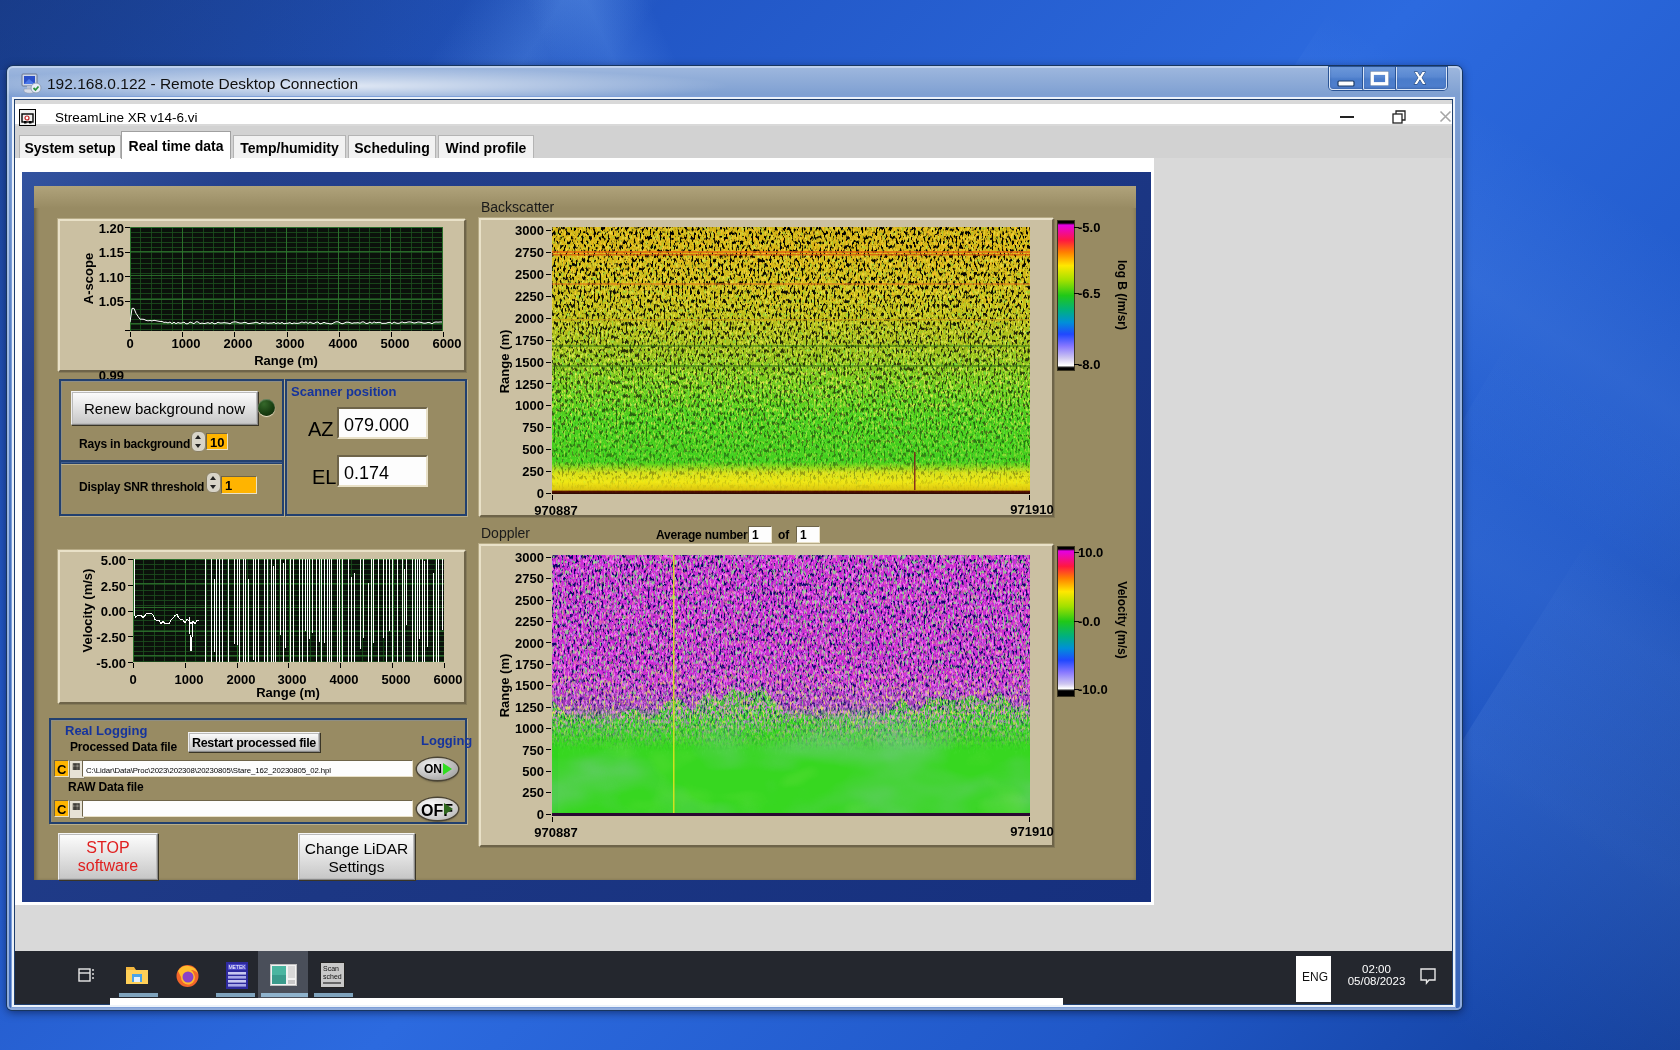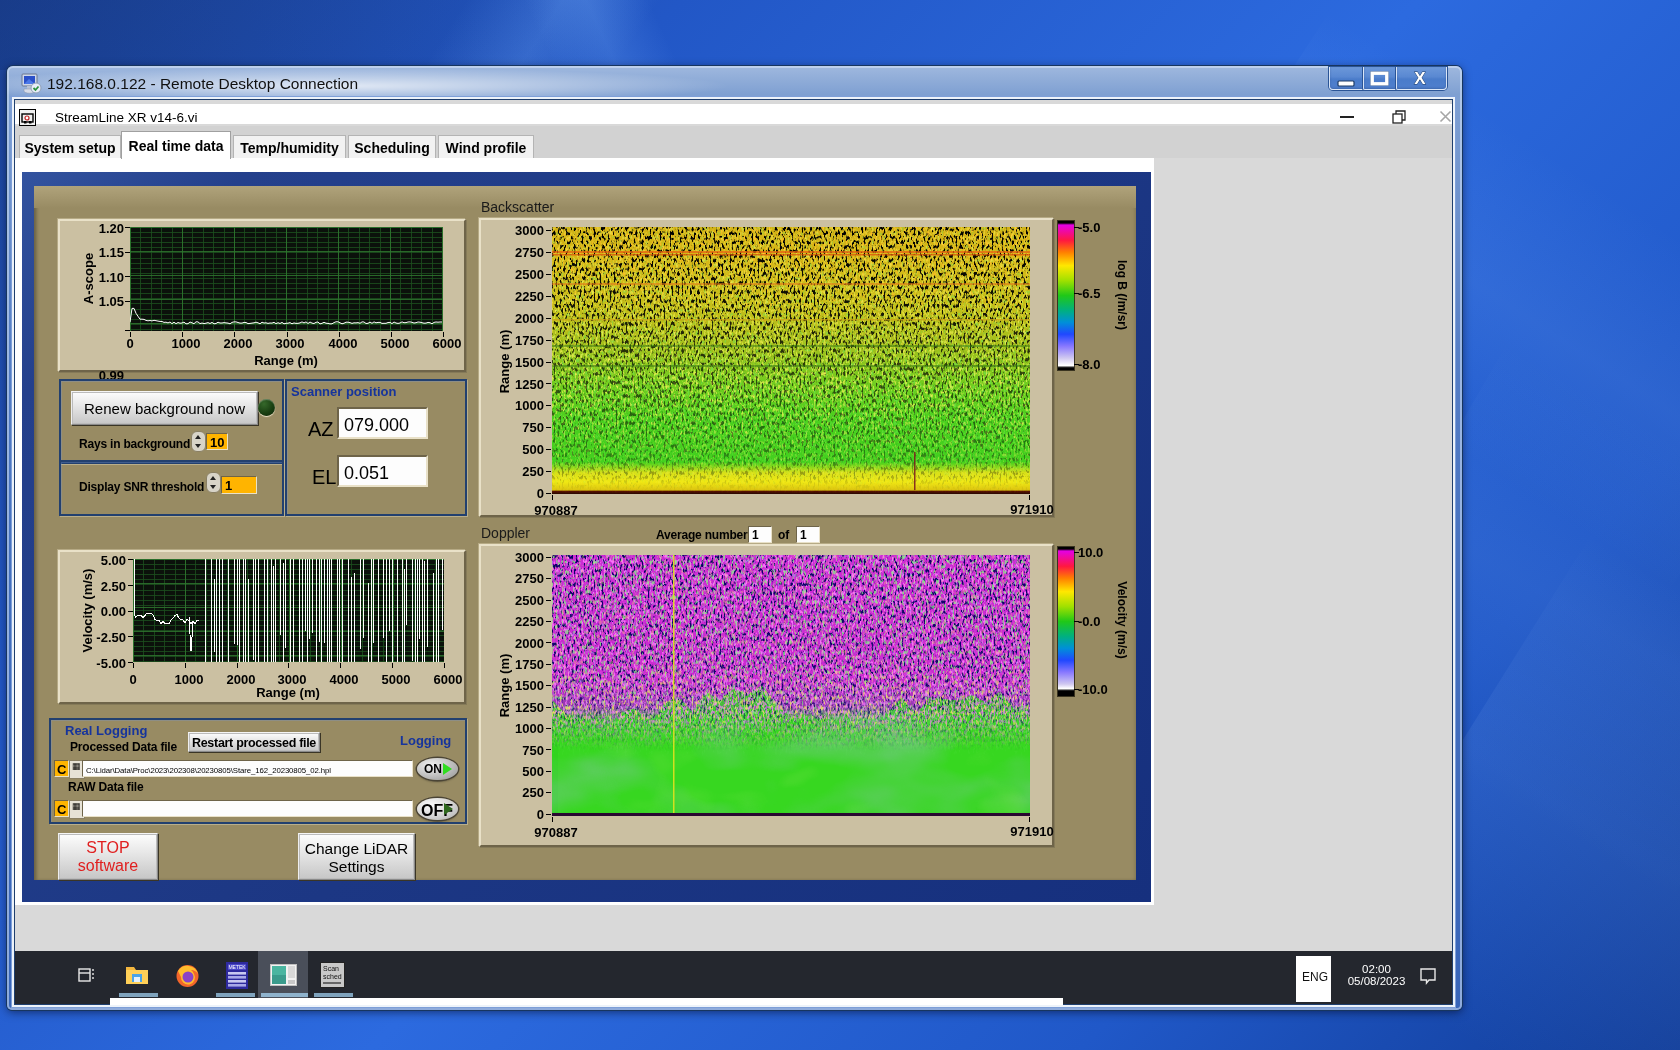--- a/index.html
+++ b/index.html
@@ -164,21 +164,21 @@
     <div class="bluebox" style="left:25px;top:274px;width:221px;height:52px;"></div>
     <div class="lbl" style="left:45px;top:294px;">Display SNR threshold</div>
     <div class="spin" style="left:172px;top:286px;"></div>
     <div class="obox" style="left:187px;top:290px;width:36px;height:18px;">1</div>
 
     <div class="bluebox" style="left:251px;top:193px;width:178px;height:133px;"></div>
     <div class="lblb" style="left:257px;top:198px;">Scanner position</div>
     <div class="abs" style="left:274px;top:232px;font-size:20px;color:#000;">AZ</div>
     <div class="wbox" style="left:303px;top:221px;width:91px;height:32px;font-size:18px;padding:6px 0 0 5px;">079.000</div>
     <div class="abs" style="left:278px;top:280px;font-size:20px;color:#000;">EL</div>
-    <div class="wbox" style="left:303px;top:269px;width:91px;height:32px;font-size:18px;padding:6px 0 0 5px;">0.051</div>
+    <div class="wbox" style="left:303px;top:269px;width:91px;height:32px;font-size:18px;padding:6px 0 0 5px;">0.174</div>
 
     <div class="abs" style="left:447px;top:13px;font-size:14px;color:#1a1a1a;">Backscatter</div>
     <div class="pframe" style="left:445px;top:32px;width:571px;height:295px;"></div>
     <div class="abs" style="left:518px;top:41px;width:478px;height:267px;"><svg width="478" height="267" viewBox="0 0 478 267">
 <defs>
 <linearGradient id="bsg" x1="0" y1="0" x2="0" y2="1">
  <stop offset="0" stop-color="#d2b013"></stop>
                   <stop offset="0.12" stop-color="#d6b818"></stop>
  <stop offset="0.3" stop-color="#c4be19"></stop>
                   <stop offset="0.44" stop-color="#a4c01c"></stop>
@@ -525,21 +525,21 @@
     <div class="abs" style="left:203px;top:477px;width:1px;height:5px;background:#000;"></div>
     <div class="abs" style="left:254px;top:477px;width:1px;height:5px;background:#000;"></div>
     <div class="abs" style="left:306px;top:477px;width:1px;height:5px;background:#000;"></div>
     <div class="abs" style="left:358px;top:477px;width:1px;height:5px;background:#000;"></div>
     <div class="abs" style="left:410px;top:477px;width:1px;height:5px;background:#000;"></div>
 
     <div class="bluebox" style="left:15px;top:532px;width:414px;height:102px;"></div>
     <div class="lblb" style="left:31px;top:537px;">Real Logging</div>
     <div class="lbl" style="left:36px;top:554px;">Processed Data file</div>
     <div class="gbtn" style="left:154px;top:546px;width:132px;height:20px;font-size:12.5px;font-weight:bold;letter-spacing:-0.3px;white-space:nowrap;padding-top:3px;">Restart processed file</div>
-    <div class="lblb" style="left:366px;top:547px;">Logging</div>
+    <div class="lblb" style="left:387px;top:547px;">Logging</div>
     <div class="obox" style="left:20px;top:574px;width:15px;height:17px;padding-left:2px;">C</div>
     <div class="abs" style="left:35px;top:574px;width:12px;height:17px;background:#e6e2d6;border:1px solid #8a8064;font-size:9px;color:#000;padding-left:2px;">▦</div>
     <div class="wbox" style="left:48px;top:574px;width:331px;height:17px;border-width:1px;font-size:7.8px;padding:5px 0 0 3px;letter-spacing:-0.1px;white-space:nowrap;overflow:hidden;">C:\Lidar\Data\Proc\2023\202308\20230805\Stare_162_20230805_02.hpl</div>
     <div class="abs" style="left:383px;top:572px;width:41px;height:22px;border-radius:50%;background:radial-gradient(ellipse at 14px 7px,#f0f0f0,#b8b8b8 60%,#909090);box-shadow:0 0 0 1.5px #4a4436, 0 2px 2px rgba(0,0,0,0.35);">
       <span style="position:absolute;left:7px;top:4px;font-size:12px;font-weight:bold;color:#000;">ON</span>
       <span style="position:absolute;left:26px;top:5px;width:0;height:0;border-top:6px solid transparent;border-bottom:6px solid transparent;border-left:9px solid #30dc20;"></span>
     </div>
     <div class="lbl" style="left:34px;top:594px;">RAW Data file</div>
     <div class="obox" style="left:20px;top:614px;width:15px;height:17px;padding-left:2px;">C</div>
     <div class="abs" style="left:35px;top:614px;width:12px;height:17px;background:#e6e2d6;border:1px solid #8a8064;font-size:9px;color:#000;padding-left:2px;">▦</div>

